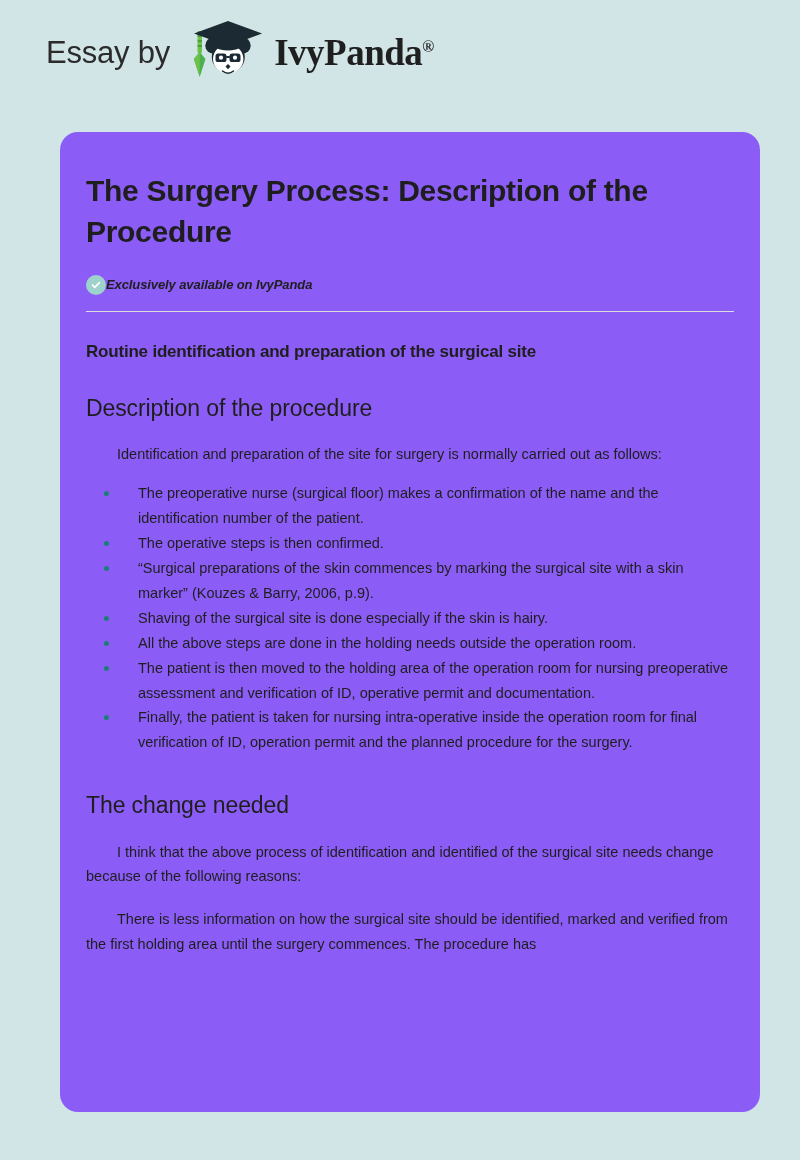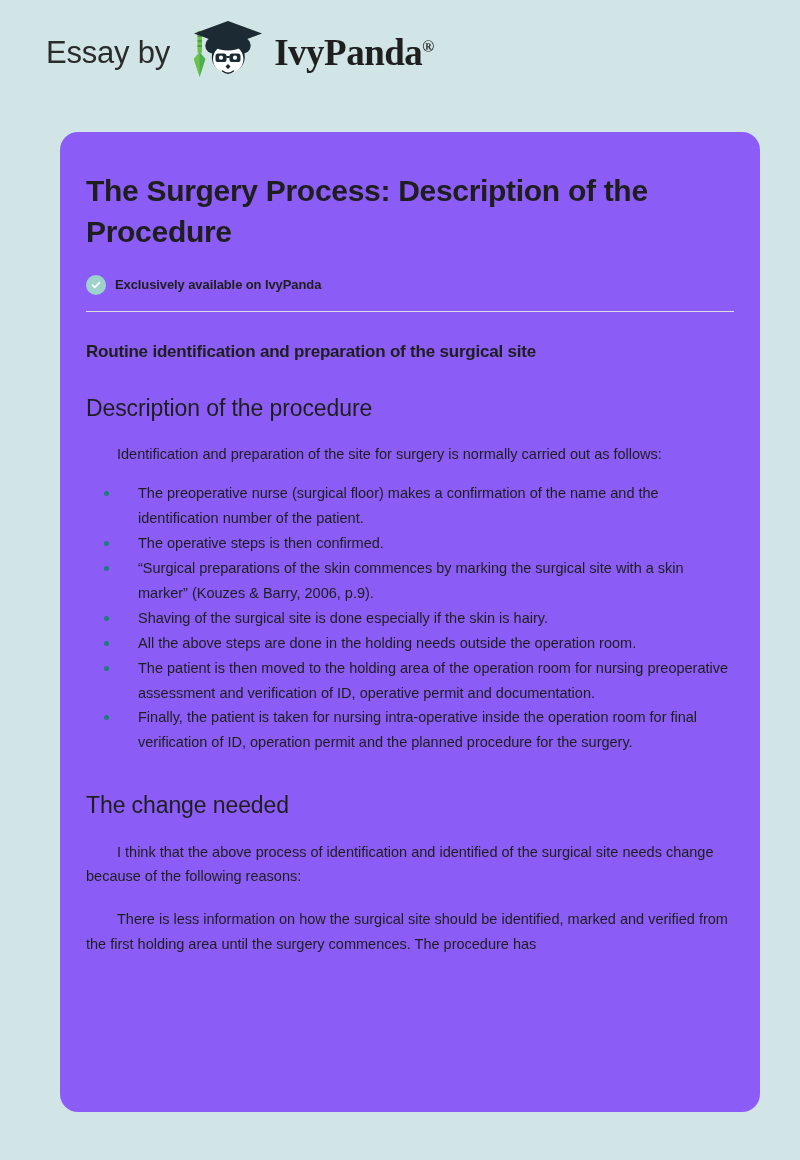--- a/index.html
+++ b/index.html
@@ -82,21 +82,21 @@
     margin: 12px 0 0 0;
     letter-spacing: -0.3px;
     max-width: 655px;
   }
 
   
   .exclusive-row {
     display: flex;
     align-items: center;
     margin-top: 22px;
-    gap: 9px;
+    font-style: italic;
   }
   .check-badge {
     width: 20px;
     height: 20px;
     border-radius: 50%;
     background: #9ed2cd;
     display: flex;
     align-items: center;
     justify-content: center;
     flex: 0 0 auto;

